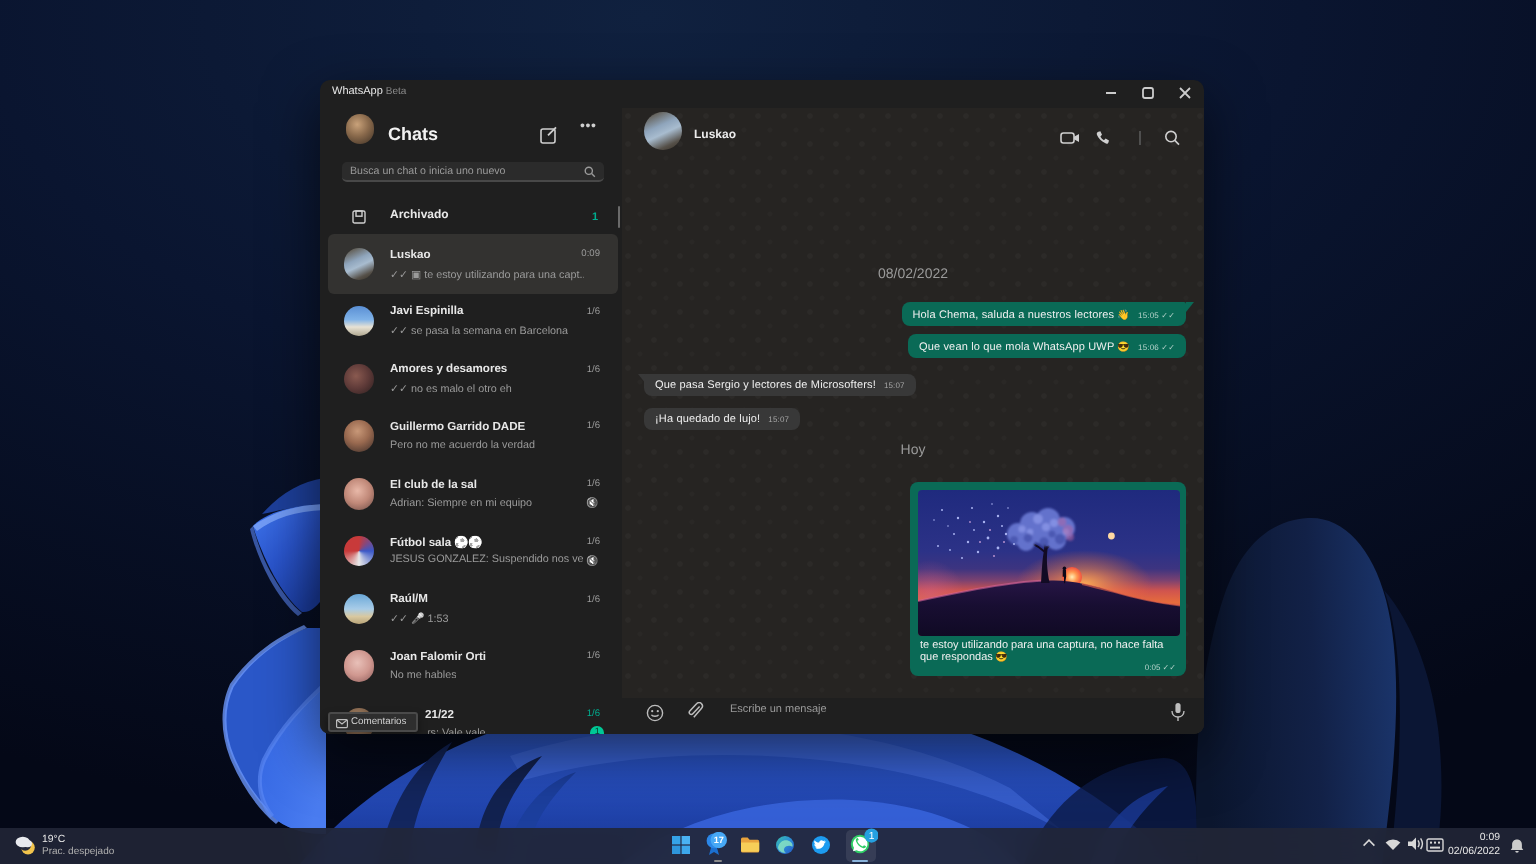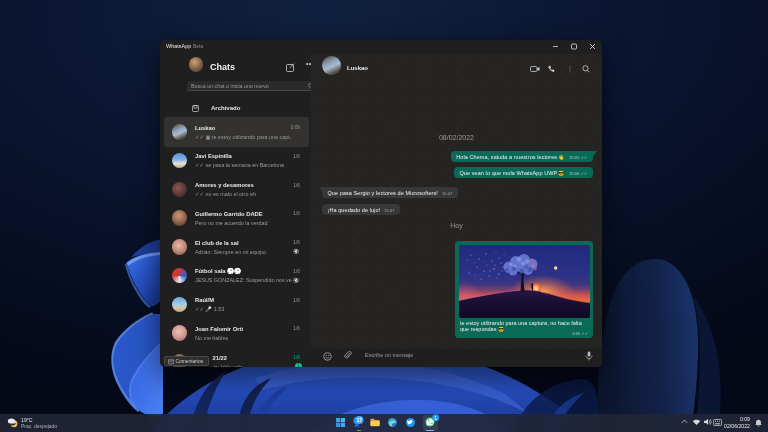--- a/index.html
+++ b/index.html
@@ -77,21 +77,21 @@
 
   <div class="abs" id="win" style="left:160px;top:40px;width:442px;height:327px;background:#1f1f1f;border-radius:5px;box-shadow:0 10px 28px rgba(0,0,0,0.6);overflow:hidden;">
 
     <div class="abs" style="left:6px;top:2.5px;font-size:5.5px;color:#e8e8e8;">WhatsApp <span style="color:#8a8a8a;font-size:5px;">Beta</span></div>
     <svg class="abs" style="left:392px;top:2px;" width="44" height="9" viewBox="0 0 44 9">
       <line x1="1" y1="4.5" x2="6" y2="4.5" stroke="#cccccc" stroke-width="0.9"></line>
       <rect x="19.5" y="2" width="5" height="5" rx="1" fill="none" stroke="#cccccc" stroke-width="0.9"></rect>
       <path d="M38,2 L43,7 M43,2 L38,7" stroke="#cccccc" stroke-width="0.9"></path>
     </svg>
 
-    <div class="abs" id="sidebar" style="left:16px;top:14px;width:151px;height:313px;background:#1f1f1f;">
+    <div class="abs" id="sidebar" style="left:0;top:14px;width:151px;height:313px;background:#1f1f1f;">
 
       <div class="abs" style="left:12.5px;top:3.3px;width:14.4px;height:14.4px;border-radius:50%;background:radial-gradient(circle at 40% 35%, #c9a27a 0%, #8a6a4c 45%, #3c2f24 100%);"></div>
       <div class="abs" style="left:34px;top:7.5px;font-size:9px;font-weight:bold;color:#f2f2f2;">Chats</div>
       <svg class="abs" style="left:110px;top:9px;" width="9" height="9" viewBox="0 0 9 9">
         <rect x="0.5" y="1.5" width="7" height="7" rx="1" fill="none" stroke="#cfcfcf" stroke-width="0.8"></rect>
         <path d="M4,4.7 L8,0.7" stroke="#cfcfcf" stroke-width="0.9"></path>
       </svg>
       <div class="abs" style="left:130px;top:6px;font-size:7px;color:#cfcfcf;letter-spacing:0.3px;">•••</div>
 
       <div class="abs" style="left:11px;top:27px;width:131px;height:9.5px;background:#2b2b2b;border-radius:2.5px;border-bottom:1px solid #484848;">

